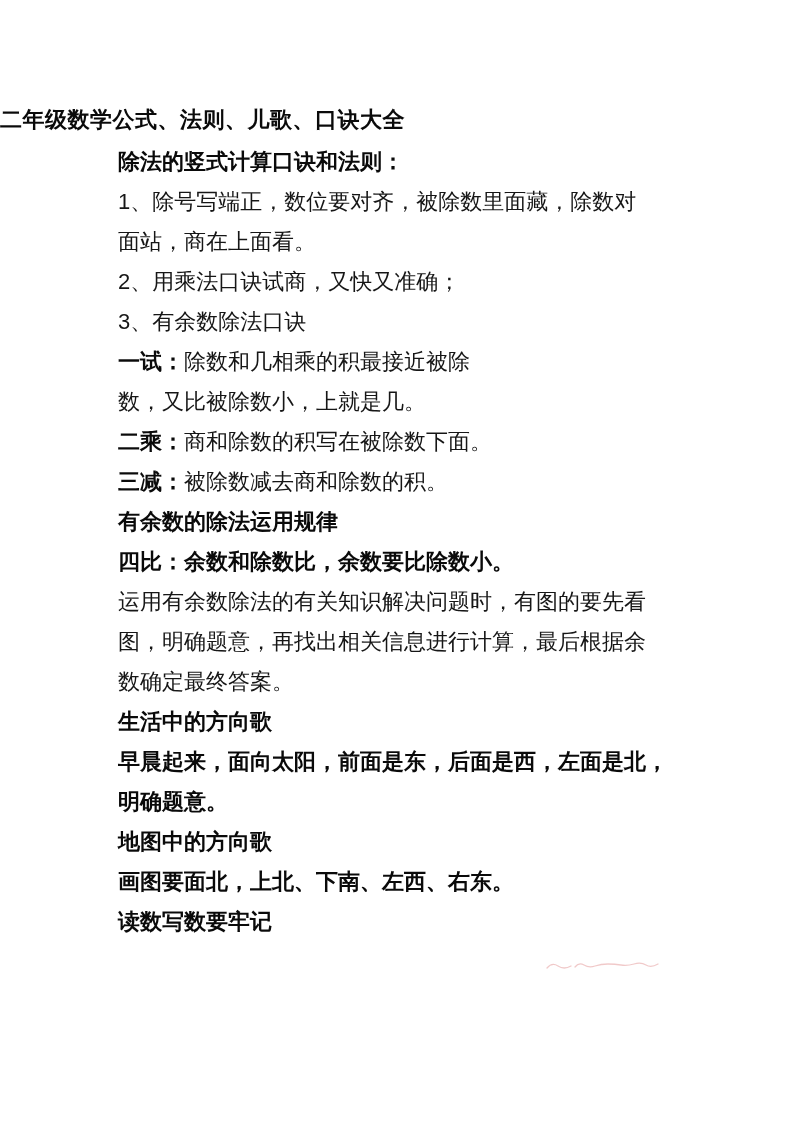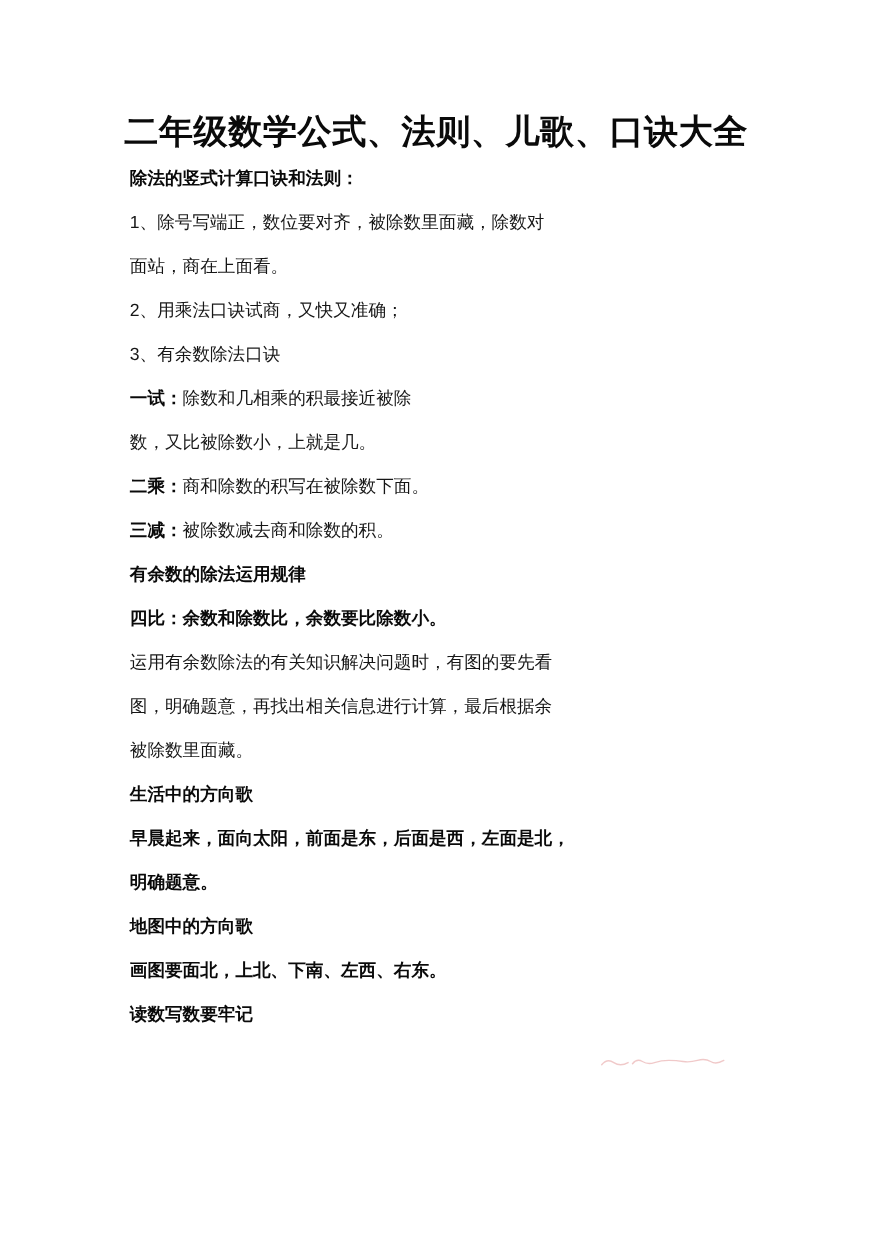--- a/index.html
+++ b/index.html
@@ -19,39 +19,39 @@
     height: 1122px;
     background: #ffffff;
     overflow: hidden;
   }
   .doc-title {
     position: absolute;
     top: 98px;
     left: 0;
     width: 100%;
     margin: 0;
-    text-align: center;
-    font-size: 31px;
+    text-align: left;
+    font-size: 22px;
     font-weight: 700;
     line-height: 44px;
     color: #0a0a0a;
     white-space: nowrap;
     letter-spacing: 0.5px;
   }
   .content {
     position: absolute;
     top: 142px;
     left: 118px;
     width: 566px;
   }
   .line {
     height: 40px;
     display: flex;
     align-items: center;
-    font-size: 16px;
+    font-size: 22px;
     color: #161616;
     white-space: nowrap;
     overflow: visible;
   }
   .line span.b {
     font-weight: 700;
     color: #0a0a0a;
   }
   .watermark {
     position: absolute;
@@ -106,21 +106,21 @@
       <div class="line">
         <span class="b">四比：余数和除数比，余数要比除数小。</span>
       </div>
       <div class="line">
         <span>运用有余数除法的有关知识解决问题时，有图的要先看</span>
       </div>
       <div class="line">
         <span>图，明确题意，再找出相关信息进行计算，最后根据余</span>
       </div>
       <div class="line">
-        <span>被除数里面藏。</span>
+        <span>数确定最终答案。</span>
       </div>
       <div class="line">
         <span class="b">生活中的方向歌</span>
       </div>
       <div class="line">
         <span class="b">早晨起来，面向太阳，前面是东，后面是西，左面是北，</span>
       </div>
       <div class="line">
         <span class="b">明确题意。</span>
       </div>

